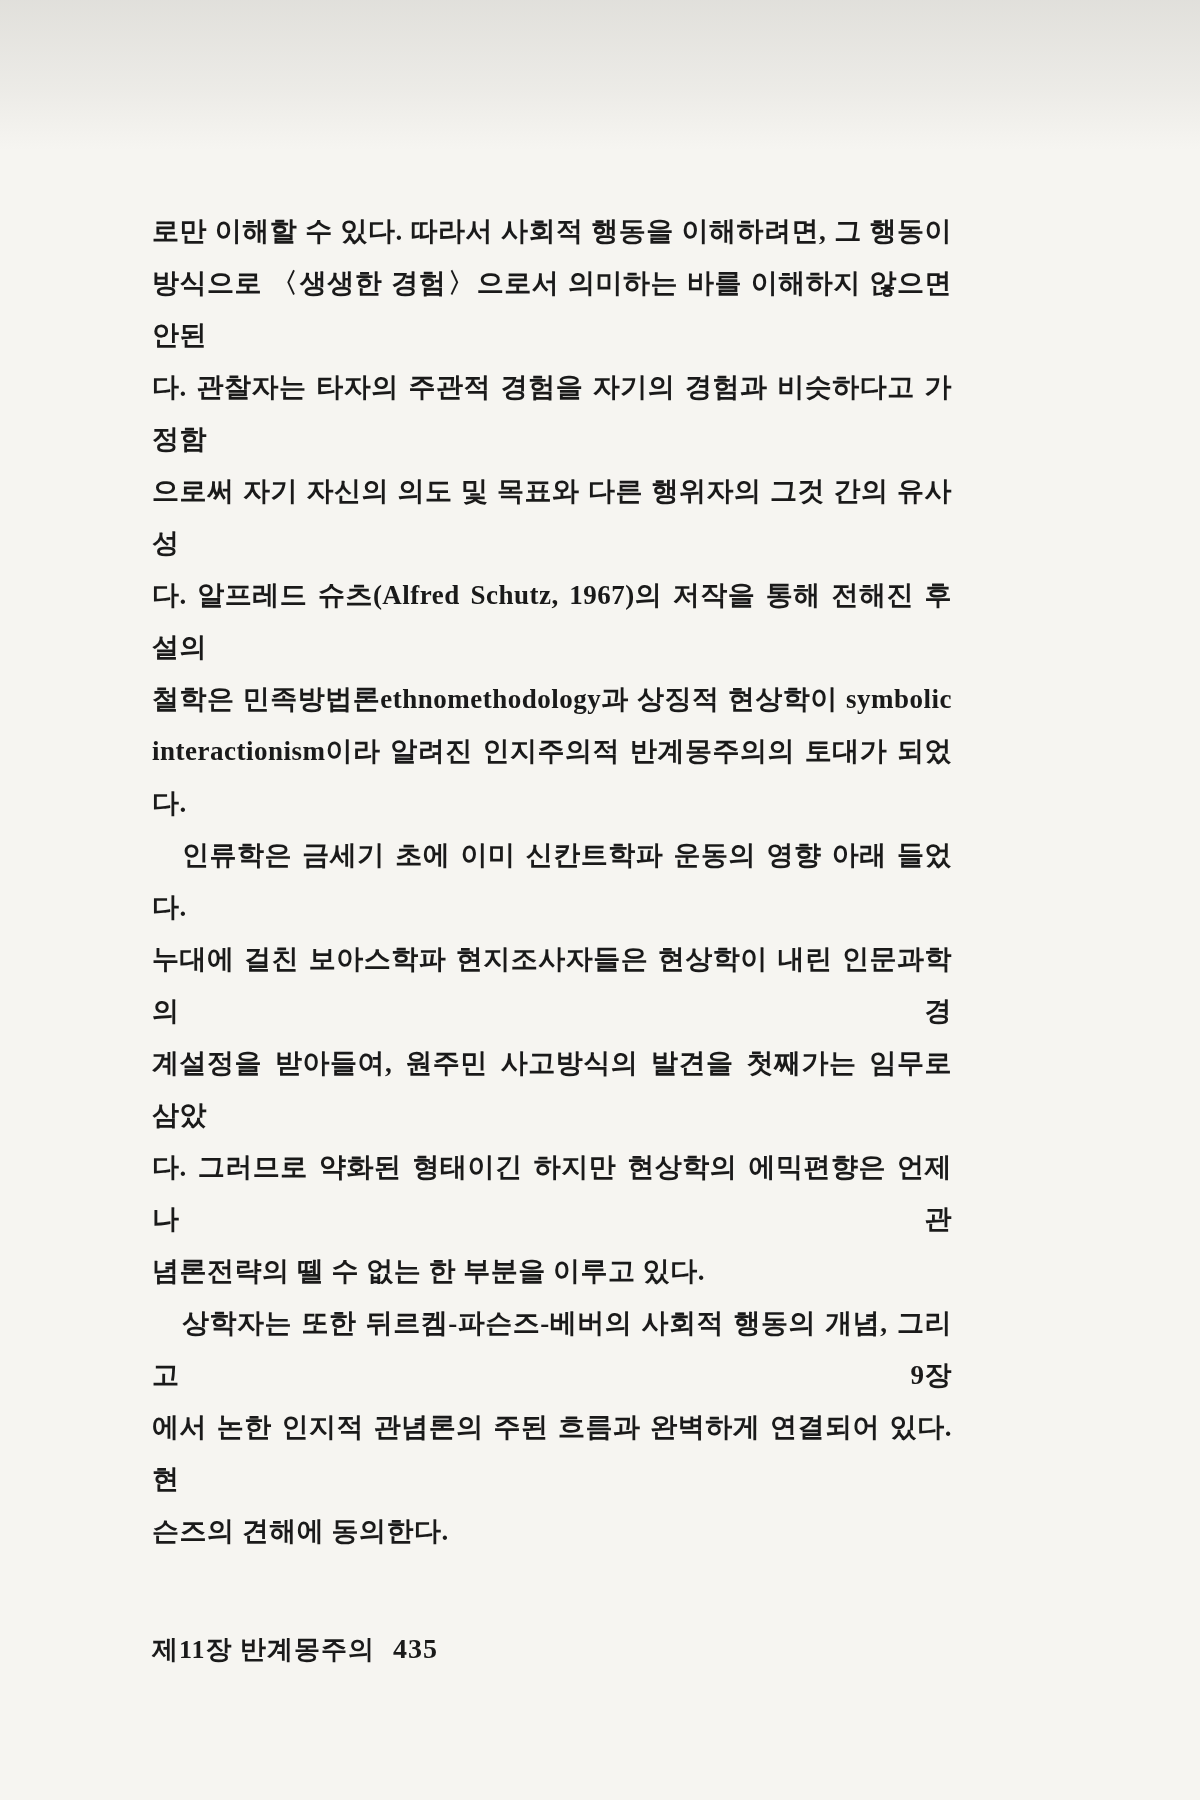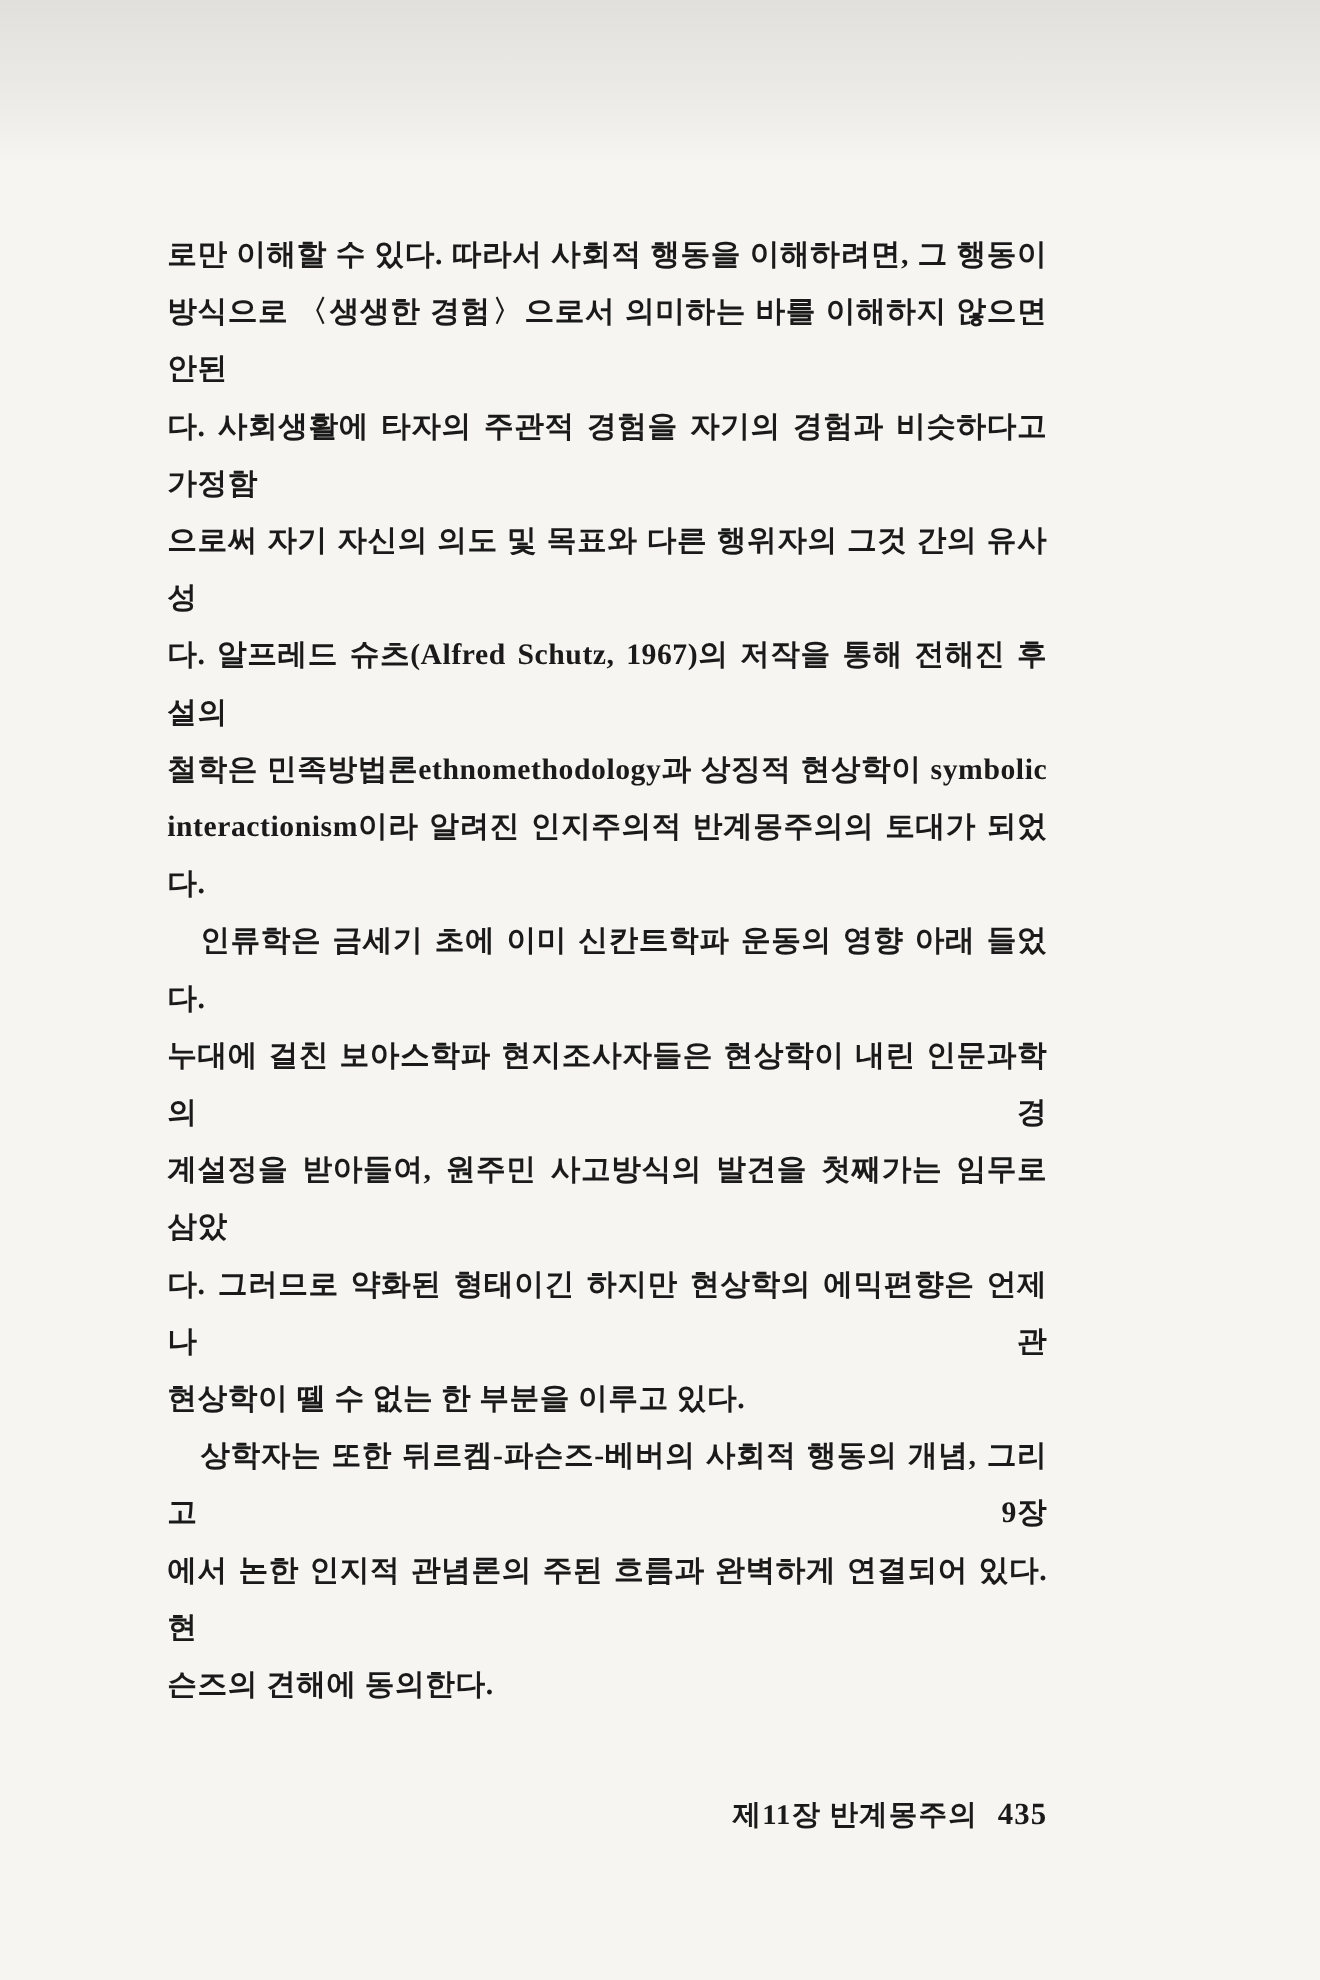--- a/index.html
+++ b/index.html
@@ -40,52 +40,51 @@
   }
   .block .line.last {
     text-align-last: left;
   }
   .block.indent .line:first-child { text-indent: 30px; }
   .page-footer {
     position: absolute;
     left: 152px;
     top: 1632px;
     width: 800px;
-    text-align: right;
     font-size: 26px;
     letter-spacing: 1px;
   }
   .page-footer .chapter { font-weight: 600; }
   .page-footer .pagenum {
     font-weight: 700;
     margin-left: 18px;
     font-size: 28px;
   }
 </style>
 </head>
 <body style="--paper: #f6f5f1; --ink: #1a1a1a;">
 
 <div class="scan-shade"></div>
 
 <div class="text-body">
     <div class="block para">
       <div class="line">로만 이해할 수 있다. 따라서 사회적 행동을 이해하려면, 그 행동이</div>
       <div class="line">방식으로 〈생생한 경험〉으로서 의미하는 바를 이해하지 않으면 안된</div>
-      <div class="line">다. 사회생활에 타자의 주관적 경험을 자기의 경험과 비슷하다고 가정함</div>
+      <div class="line">다. 관찰자는 타자의 주관적 경험을 자기의 경험과 비슷하다고 가정함</div>
       <div class="line">으로써 자기 자신의 의도 및 목표와 다른 행위자의 그것 간의 유사성</div>
       <div class="line">다. 알프레드 슈츠(Alfred Schutz, 1967)의 저작을 통해 전해진 후설의</div>
       <div class="line">철학은 민족방법론ethnomethodology과 상징적 현상학이 symbolic</div>
       <div class="line last">interactionism이라 알려진 인지주의적 반계몽주의의 토대가 되었다.</div>
     </div>
     <div class="block para indent">
       <div class="line">인류학은 금세기 초에 이미 신칸트학파 운동의 영향 아래 들었다.</div>
       <div class="line">누대에 걸친 보아스학파 현지조사자들은 현상학이 내린 인문과학의 경</div>
       <div class="line">계설정을 받아들여, 원주민 사고방식의 발견을 첫째가는 임무로 삼았</div>
       <div class="line">다. 그러므로 약화된 형태이긴 하지만 현상학의 에믹편향은 언제나 관</div>
-      <div class="line last">현상학이 뗄 수 없는 한 부분을 이루고 있다.</div>
+      <div class="line last">념론전략의 뗄 수 없는 한 부분을 이루고 있다.</div>
     </div>
     <div class="block para indent">
       <div class="line">상학자는 또한 뒤르켐-파슨즈-베버의 사회적 행동의 개념, 그리고 9장</div>
       <div class="line">에서 논한 인지적 관념론의 주된 흐름과 완벽하게 연결되어 있다. 현</div>
       <div class="line last">슨즈의 견해에 동의한다.</div>
     </div>
   </div>
 
 <div class="page-footer">
   <span class="chapter">제11장 반계몽주의</span><span class="pagenum">435</span>

